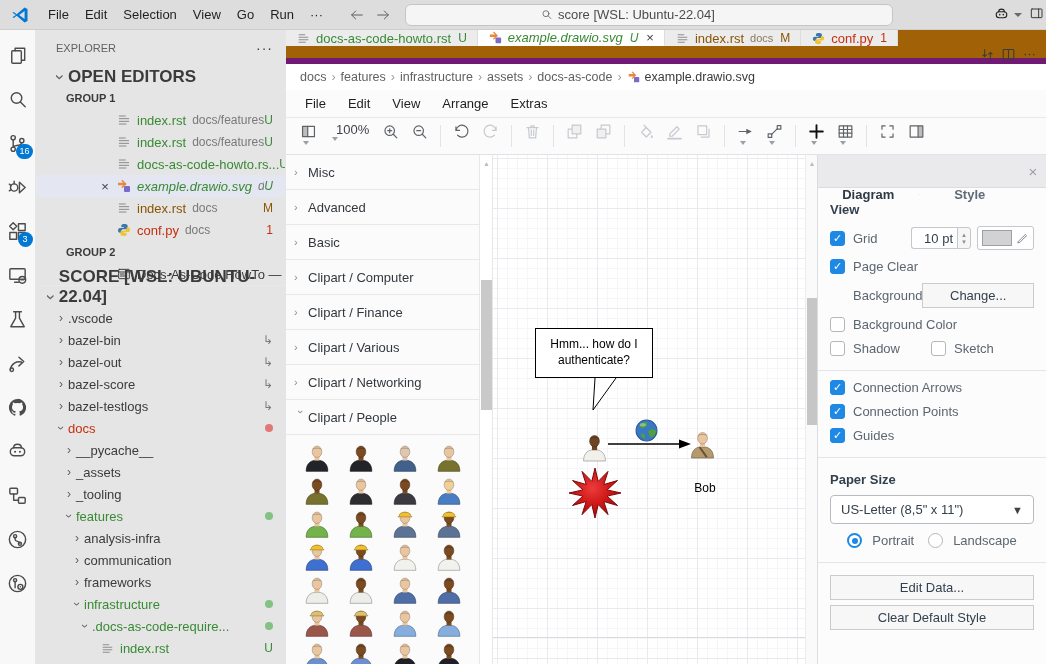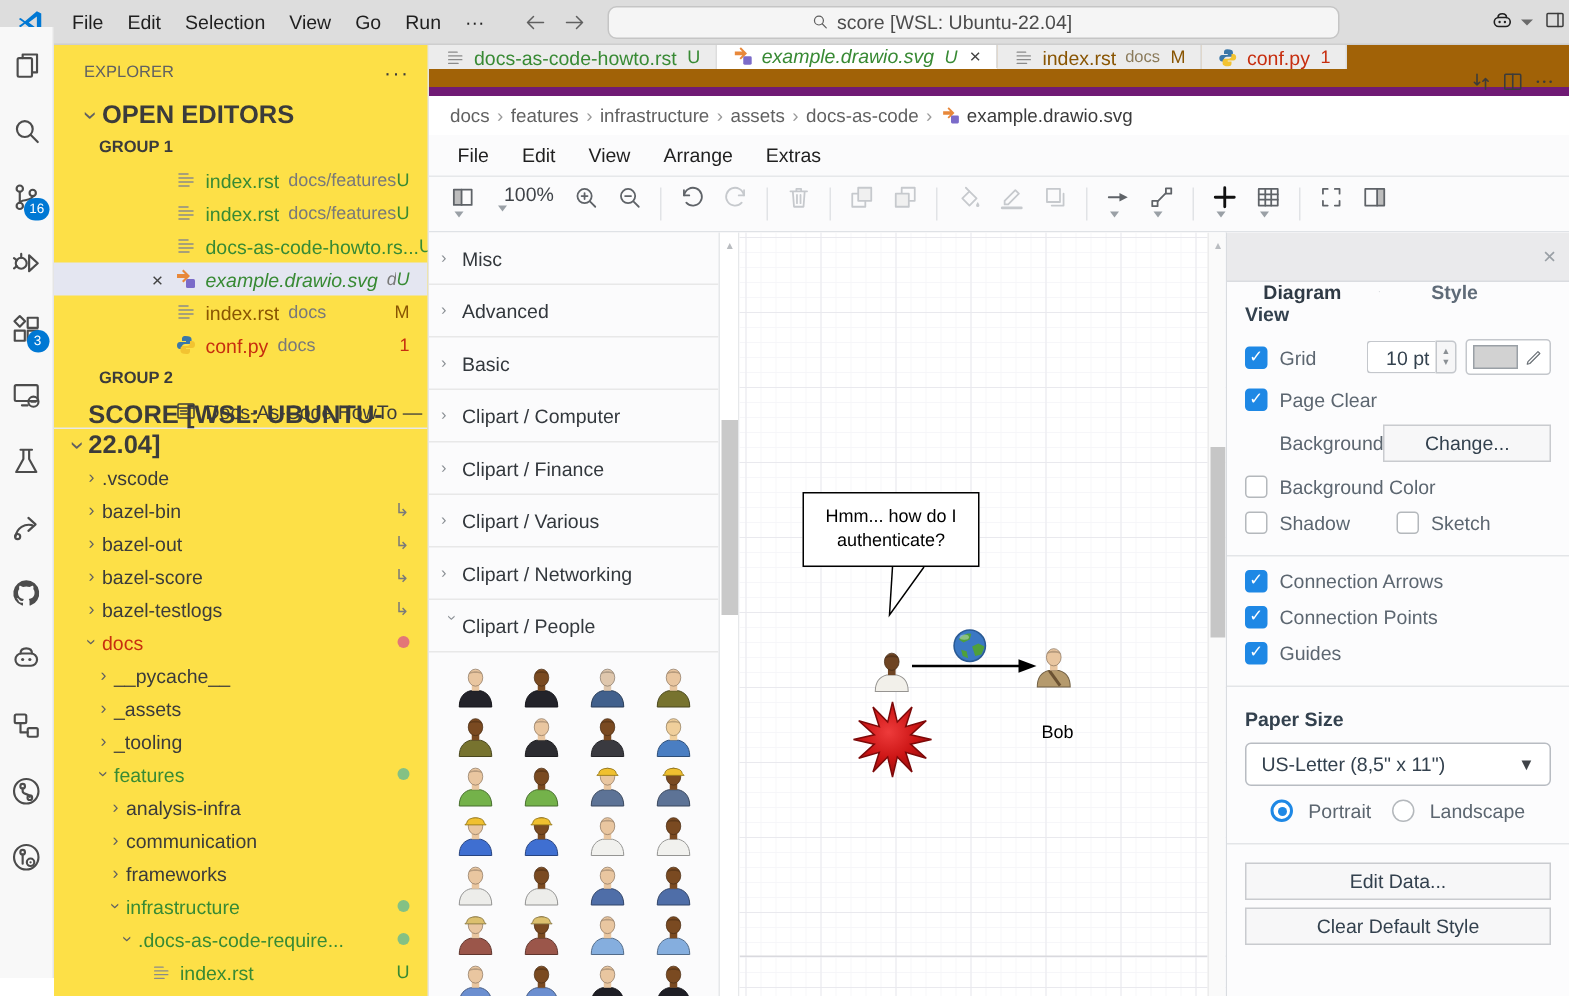--- a/index.html
+++ b/index.html
@@ -23,30 +23,30 @@
   #search-input { border:none; background:transparent; font:inherit; color:#4c4c4c;
     width:200px; text-align:left; outline:none; }
   #titlebar-right { margin-left:auto; display:flex; align-items:center; gap:6px; padding-right:2px; }
   #copilot-btn { display:flex; align-items:center; color:#1f1f1f; }
   #copilot-btn .icn { width:17px; height:17px; }
   .caret-down { width:0; height:0; border-left:4px solid transparent; border-right:4px solid transparent;
     border-top:4px solid #6a6a6a; display:inline-block; margin-left:4px; }
   #layout-btn .icn { width:16px; height:16px; color:#3b3b3b; }
 
   
-  #activitybar { position:absolute; left:0; top:18px; width:36px; height:634px;
+  #activitybar { position:absolute; left:0; top:30px; width:36px; height:634px;
     background:#f8f8f8; border-right:1px solid #e5e5e5; display:flex; flex-direction:column; align-items:center; padding-top:3px; }
   .ab-item { position:relative; width:36px; height:44px; display:flex; align-items:center; justify-content:center; color:#4c4c4c; }
   .ab-item .icn { width:23px; height:23px; }
   .ab-badge { position:absolute; right:3px; bottom:6px; min-width:15px; height:15px; border-radius:8px;
     background:#0078d4; color:#fff; font-size:9px; line-height:15px; text-align:center; padding:0 3px; }
 
   
   #sidebar { position:absolute; left:36px; top:30px; width:250px; height:634px;
-    background:#fde047; border-right:1px solid #e5e5e5; overflow:hidden; font-size:13px; }
+    background:#e5e5e5; border-right:1px solid #e5e5e5; overflow:hidden; font-size:13px; }
   #sidebar-header { height:35px; display:flex; align-items:center; padding:0 12px 0 20px; color:#616161; font-size:11px; }
   #sidebar-actions { margin-left:auto; letter-spacing:1px; color:#3b3b3b; font-size:14px; }
   .sec-row { height:22px; display:flex; align-items:flex-end; font-weight:bold; font-size:17px; color:#3b3b3b; }
   .sec-chev { width:16px; text-align:center; color:#616161; font-weight:normal; transform:translateY(-1px); }
   .oe-group { height:22px; line-height:22px; padding-left:30px; font-weight:bold; font-size:11px; color:#3b3b3b; }
   .oe-row { height:22px; display:flex; align-items:center; position:relative; }
   .oe-row.active { background:#e4e6f1; }
   .oe-close { position:absolute; left:62px; width:14px; text-align:center; color:#424242; font-size:13px; }
   .oe-icon { margin-left:80px; width:16px; height:16px; flex:0 0 16px; }
   .oe-name { margin-left:5px; white-space:nowrap; }

